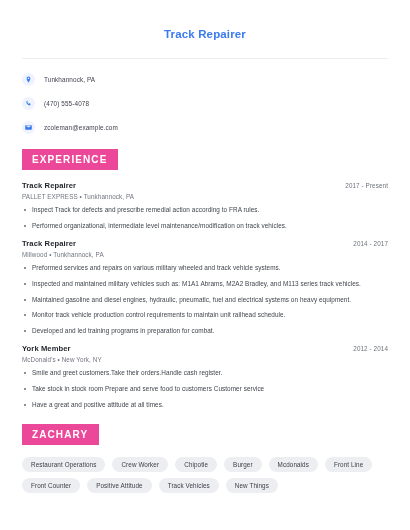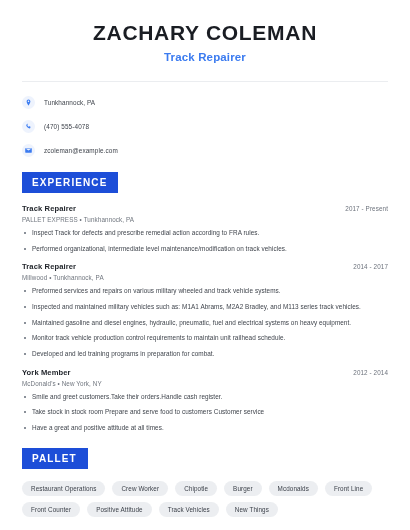--- a/index.html
+++ b/index.html
@@ -66,21 +66,21 @@
     font-size: 6.4px;
     color: #3f444c;
     letter-spacing: 0.1px;
   }
 
   
   .section { margin-top: 15px; }
 
   .section-badge {
     display: inline-block;
-    background: #1d4ed8;
+    background: #ec4899;
     color: #ffffff;
     font-size: 10px;
     font-weight: bold;
     letter-spacing: 1.1px;
     padding: 5px 11px 5px 10px;
   }
 
   
   .jobs { margin-top: 11px; }
 
@@ -151,21 +151,20 @@
     letter-spacing: 0.1px;
     white-space: nowrap;
   }
 </style>
 </head>
 <body>
 
 <div class="page">
 
   <div class="header">
-    <div class="full-name">ZACHARY COLEMAN</div>
     <div class="job-title">Track Repairer</div>
   </div>
 
   <div class="divider"></div>
 
   <div class="contact">
 
     <div class="contact-row">
       <span class="contact-icon">
         <svg width="7" height="7" viewBox="0 0 16 16" fill="#3b7bf0">
@@ -236,21 +235,21 @@
           <li class="bullet">Smile and greet customers.Take their orders.Handle cash register.</li>
           <li class="bullet">Take stock in stock room Prepare and serve food to customers Customer service</li>
           <li class="bullet">Have a great and positive attitude at all times.</li>
         </ul>
       </div>
 
     </div>
   </div>
 
   <div class="section">
-    <div class="section-badge">PALLET</div>
+    <div class="section-badge">ZACHARY</div>
     <div class="skills-wrap">
       <span class="skill-chip">Restaurant Operations</span>
       <span class="skill-chip">Crew Worker</span>
       <span class="skill-chip">Chipotle</span>
       <span class="skill-chip">Burger</span>
       <span class="skill-chip">Mcdonalds</span>
       <span class="skill-chip">Front Line</span>
       <span class="skill-chip">Front Counter</span>
       <span class="skill-chip">Positive Attitude</span>
       <span class="skill-chip">Track Vehicles</span>

